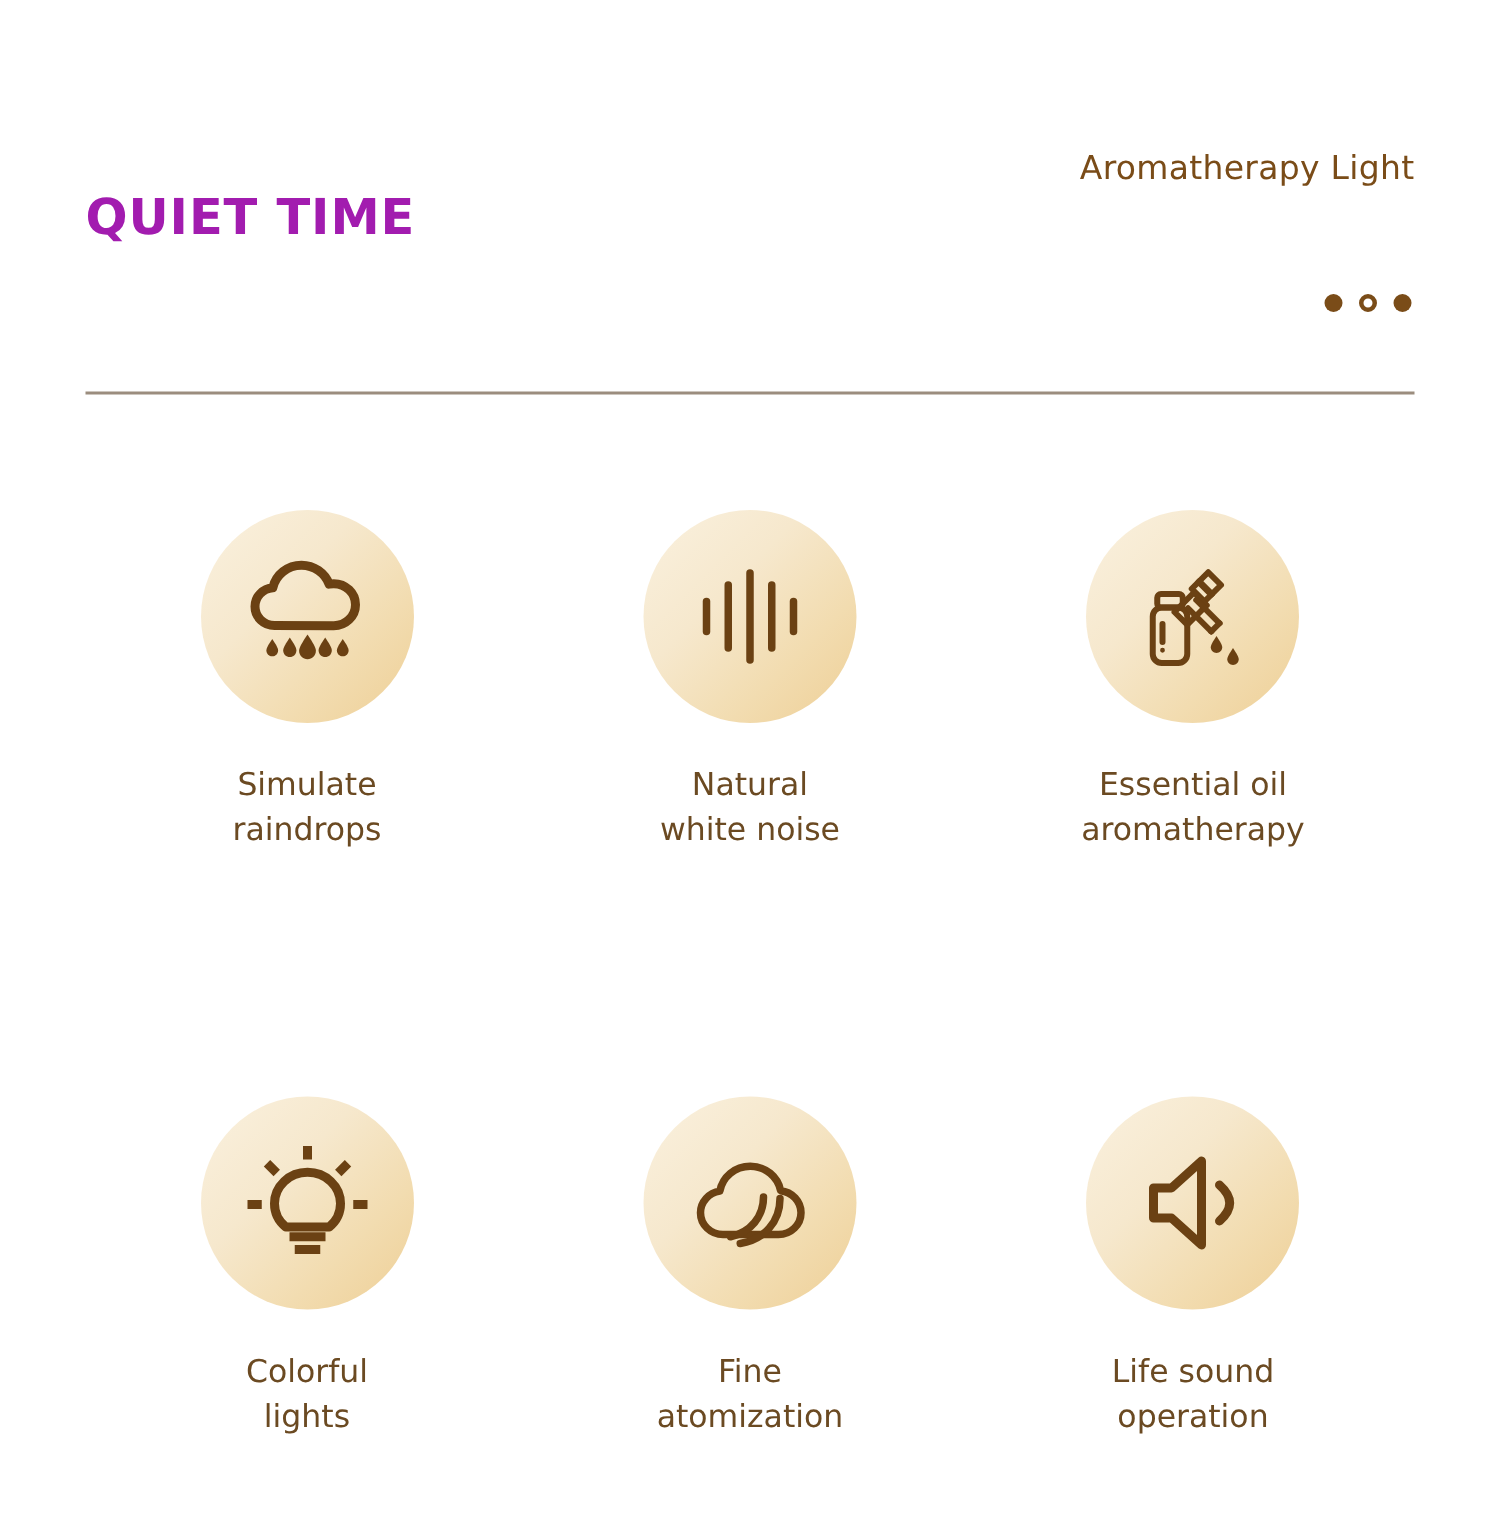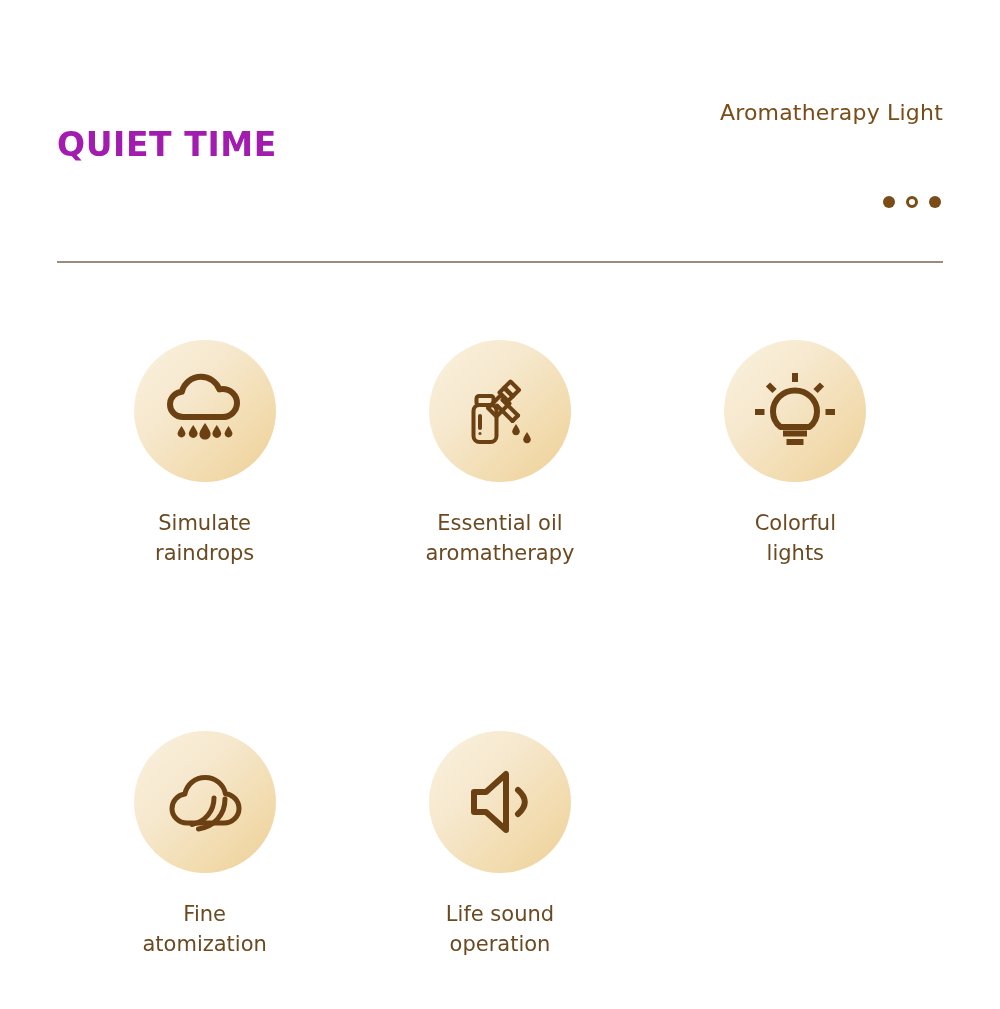--- a/index.html
+++ b/index.html
@@ -156,20 +156,33 @@
             <path d="M48 60c3.4 5.2 5.6 8.6 5.6 10.9 0 3.1-2.5 5.6-5.6 5.6s-5.6-2.5-5.6-5.6c0-2.3 2.2-5.7 5.6-10.9z"></path>
             <path d="M59.8 62c2.7 4.1 4.4 6.8 4.4 8.6 0 2.4-2 4.4-4.4 4.4s-4.4-2-4.4-4.4c0-1.8 1.7-4.5 4.4-8.6z"></path>
             <path d="M71.5 63c2.4 3.6 3.9 6 3.9 7.6 0 2.2-1.7 3.9-3.9 3.9s-3.9-1.7-3.9-3.9c0-1.6 1.5-4 3.9-7.6z"></path>
           </g>
         </svg>
       </div>
       <div class="feature-label">Simulate
 raindrops</div>
     </div>
 
+    <div class="feature">
+      <div class="icon-circle">
+        <svg width="96" height="96" viewBox="0 0 96 96" fill="none" stroke="#6b4113" stroke-width="5" stroke-linecap="round">
+          <line x1="19" y1="38" x2="19" y2="58"></line>
+          <line x1="33.5" y1="27" x2="33.5" y2="69"></line>
+          <line x1="48" y1="19" x2="48" y2="77"></line>
+          <line x1="62.5" y1="27" x2="62.5" y2="69"></line>
+          <line x1="77" y1="38" x2="77" y2="58"></line>
+        </svg>
+      </div>
+      <div class="feature-label">Natural
+white noise</div>
+    </div>
 
     <div class="feature">
       <div class="icon-circle">
         <svg width="96" height="96" viewBox="0 0 96 96" fill="none" stroke="#6b4113" stroke-width="4" stroke-linecap="round" stroke-linejoin="round">
 
           <rect x="24.5" y="33" width="17" height="9" rx="2.5"></rect>
 
           <path d="M21.5 48c0-3.3 2.7-6 6-6h11c3.3 0 6 2.7 6 6v25c0 3.3-2.7 6-6 6h-11c-3.3 0-6-2.7-6-6z"></path>
 
           <line x1="28" y1="53" x2="28" y2="65"></line>

